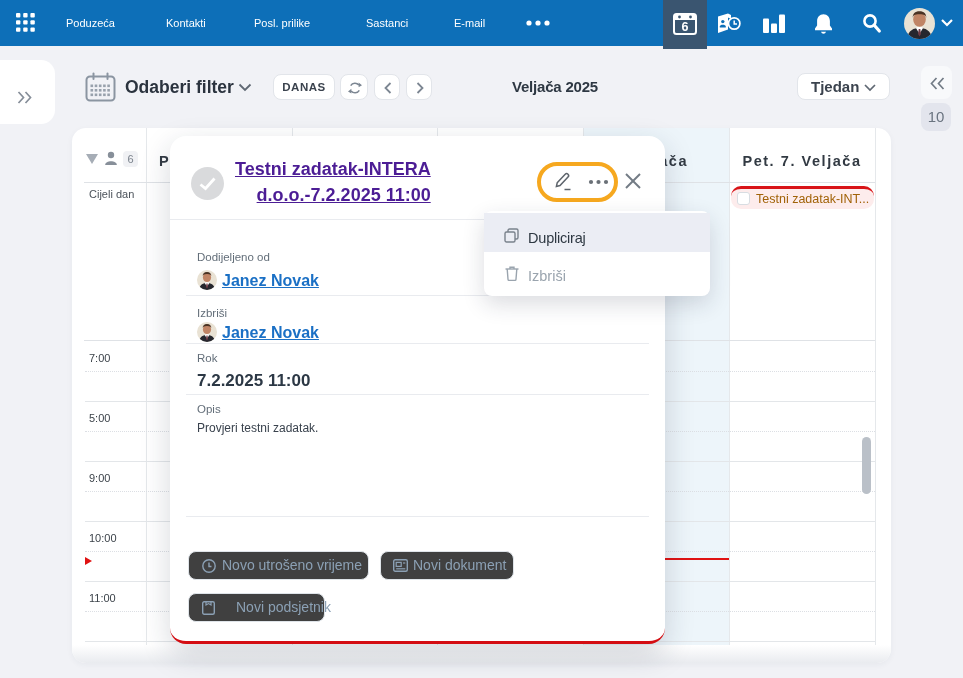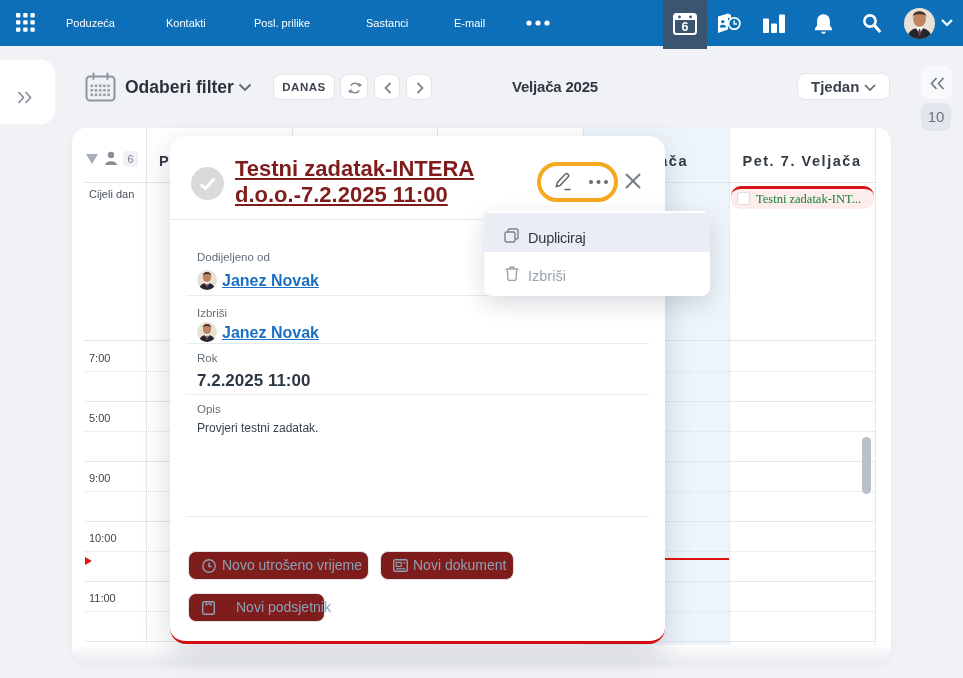--- a/index.html
+++ b/index.html
@@ -21,21 +21,21 @@
   .hourline { position:absolute; left:13px; width:790px; height:1px; background:#e3e6e9; }
   .dotline { position:absolute; left:13px; width:790px; border-top:1px dotted #dcdfe4; }
   .tlabel { position:absolute; left:17px; font-size:11px; color:#3c434a; }
   .dhead { position:absolute; top:25px; font-size:14.5px; font-weight:bold; color:#323a43; text-align:center; width:146px; letter-spacing:1.55px; white-space:nowrap; }
 
   
   #popup { position:absolute; left:170px; top:136px; width:495px; height:508px; background:#fff; border-radius:16px; border-bottom:3px solid #d40d12; box-shadow:0 10px 30px rgba(30,40,60,.18); }
   .plabel { position:absolute; left:197px; font-size:11.5px; color:#636e79; }
   .pdiv { position:absolute; left:186px; width:463px; height:1px; background:#e9ebef; }
   .plink { position:absolute; left:222px; font-size:16px; font-weight:bold; color:#1b70c5; text-decoration:underline; }
-  .pbtn { position:absolute; height:29px; border:1px solid #dfe4e9; border-radius:8px; background:#7f1d1d; color:#8ba0b4; font-size:14px; line-height:27px; white-space:nowrap; }
+  .pbtn { position:absolute; height:29px; border:1px solid #dfe4e9; border-radius:8px; background:#404040; color:#8ba0b4; font-size:14px; line-height:27px; white-space:nowrap; }
 
   
   #menu { position:absolute; left:484px; top:211px; width:226px; height:85px; background:#fff; border-radius:8px; box-shadow:0 8px 22px rgba(30,40,60,.16);text-decoration:underline; }
 </style>
 </head>
 <body>
 
 <div id="topbar">
   <svg class="abs" style="left:16px;top:13px" width="20" height="20">
     <g fill="#fff">
@@ -238,35 +238,35 @@
   <div class="tlabel" style="top:284px">5:00</div>
   <div class="tlabel" style="top:344px">9:00</div>
   <div class="tlabel" style="top:404px">10:00</div>
   <div class="tlabel" style="top:464px">11:00</div>
 
   <div class="abs" style="left:511px;top:430px;width:146px;height:2px;background:#e01212;"></div>
   <div class="abs" style="left:13px;top:429px;width:0;height:0;border-top:4px solid transparent;border-bottom:4px solid transparent;border-left:7px solid #e01212;"></div>
 
   <div class="abs" style="left:659px;top:58px;width:143px;height:23px;background:#fdecec;border-radius:10px;border-top:3px solid #d81418;overflow:hidden;">
     <div style="position:absolute;left:6px;top:3px;width:13px;height:13px;background:#fff;border:1px solid #d8dde2;border-radius:3px;"></div>
-    <div style="position:absolute;left:25px;top:2.5px;font-size:12.5px;color:#15803d;white-space:nowrap;font-family:Liberation Serif, serif;">Testni zadatak-INT...</div>
+    <div style="position:absolute;left:25px;top:2.5px;font-size:12.5px;color:#a16207;white-space:nowrap;">Testni zadatak-INT...</div>
   </div>
 
   <div class="abs" style="left:790px;top:309px;width:9px;height:57px;background:#bac0c8;border-radius:4.5px;"></div>
 
   <div class="abs" style="left:0;top:517px;width:819px;height:18px;background:linear-gradient(#ffffff, #e9ebef);"></div>
 </div>
 
 <div id="popup">
 
   <svg class="abs" style="left:21px;top:31px" width="33" height="33">
     <circle cx="16.5" cy="16.5" r="16.5" fill="#d9dadc"></circle>
     <polyline points="9.5,17.5 14.5,21.5 23.5,11.5" fill="none" stroke="#fff" stroke-width="2.8"></polyline>
   </svg>
-  <div class="abs" style="left:65px;top:19.5px;font-size:22px;font-weight:bold;color:#7f1d1d;line-height:26px;text-decoration:underline;">Testni zadatak-INTERA<br>d.o.o.-7.2.2025 11:00</div>
+  <div class="abs" style="left:65px;top:19.5px;font-size:18px;font-weight:bold;color:#4c1d95;line-height:26px;text-decoration:underline;text-align:right;">Testni zadatak-INTERA<br>d.o.o.-7.2.2025 11:00</div>
 
   <div class="abs" style="left:367px;top:26px;width:81px;height:40px;border:4.5px solid #f6a81f;border-radius:20px;"></div>
 
   <svg class="abs" style="left:383px;top:34px" width="20" height="22">
     <path d="M4.2 12.8 L12.2 4.2 C13 3.4 14.2 3.4 15 4.2 C15.8 5 15.8 6.2 15 7 L7 15.6 L3.4 16.5 Z" fill="none" stroke="#5d646c" stroke-width="1.5"></path>
     <line x1="11.5" y1="19.5" x2="17.5" y2="19.5" stroke="#5d646c" stroke-width="1.5"></line>
   </svg>
   <svg class="abs" style="left:418px;top:43px" width="22" height="6">
       <g fill="#6a7077">
         <circle cx="3" cy="3" r="2.1"></circle>

